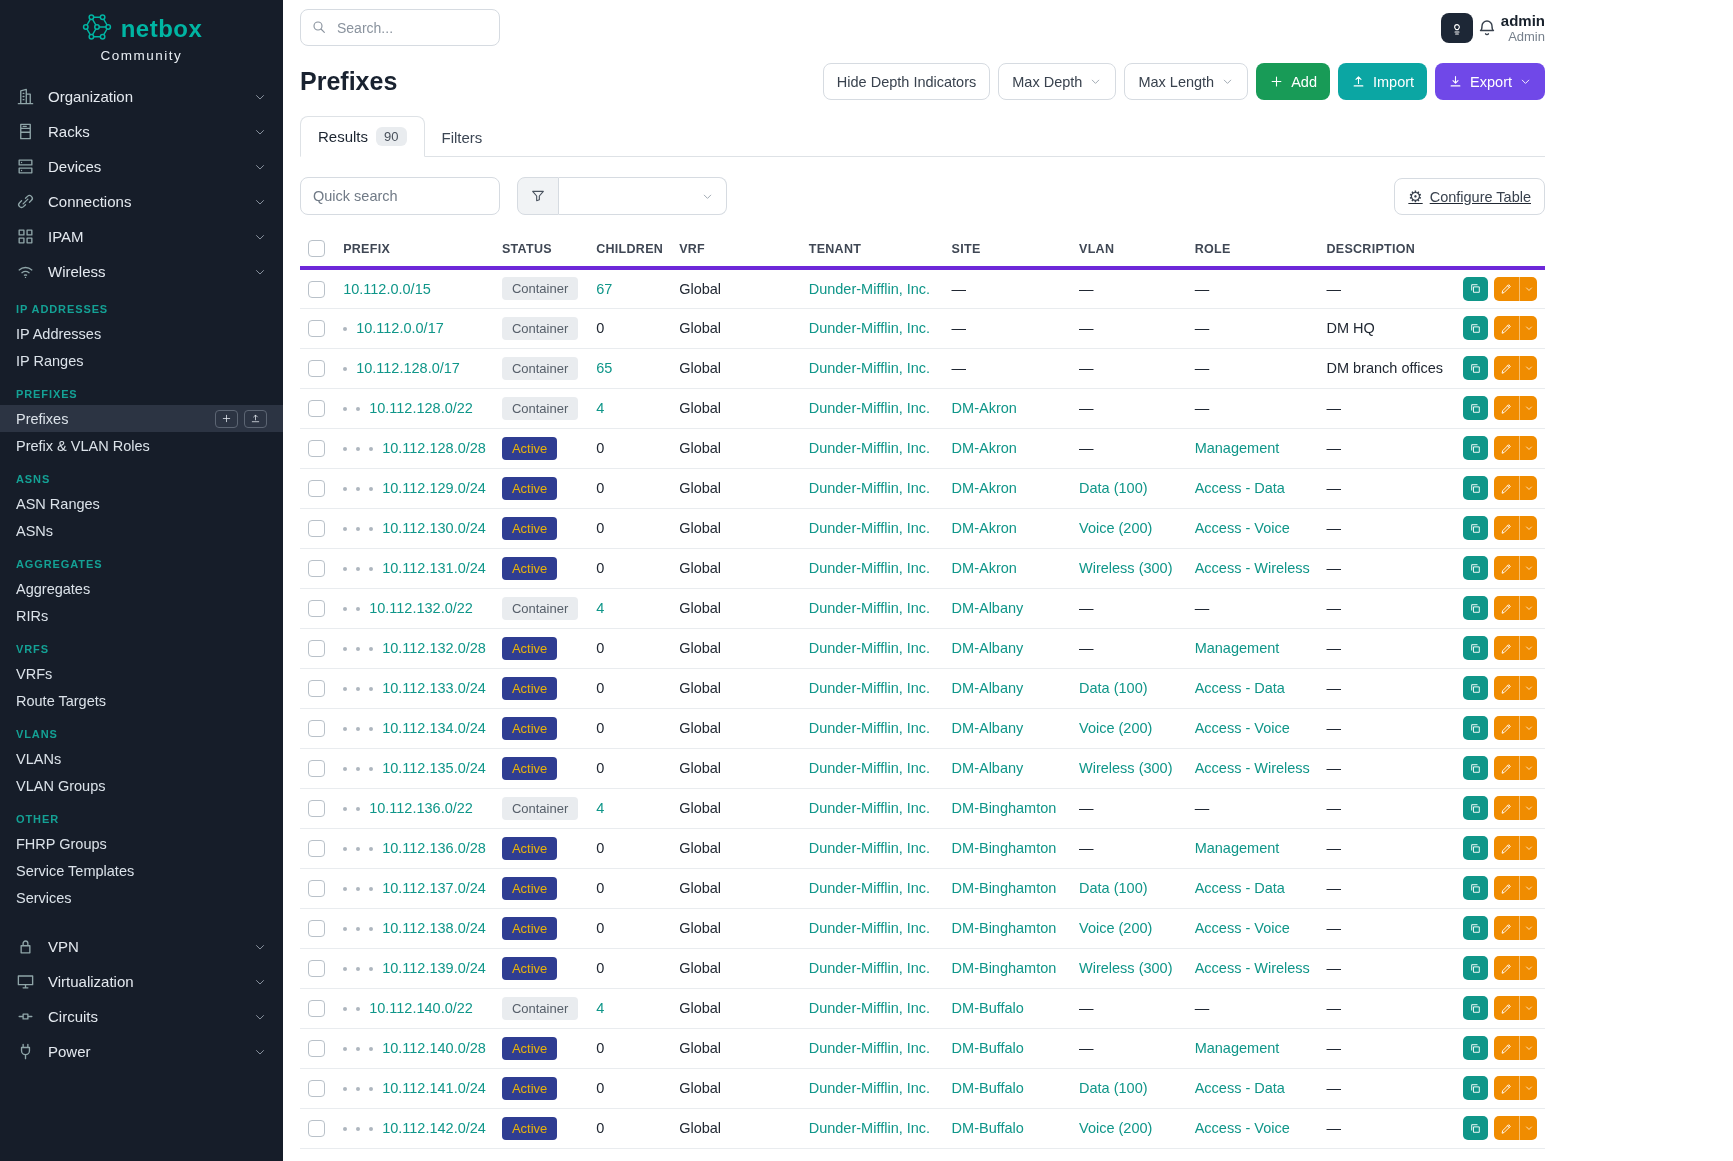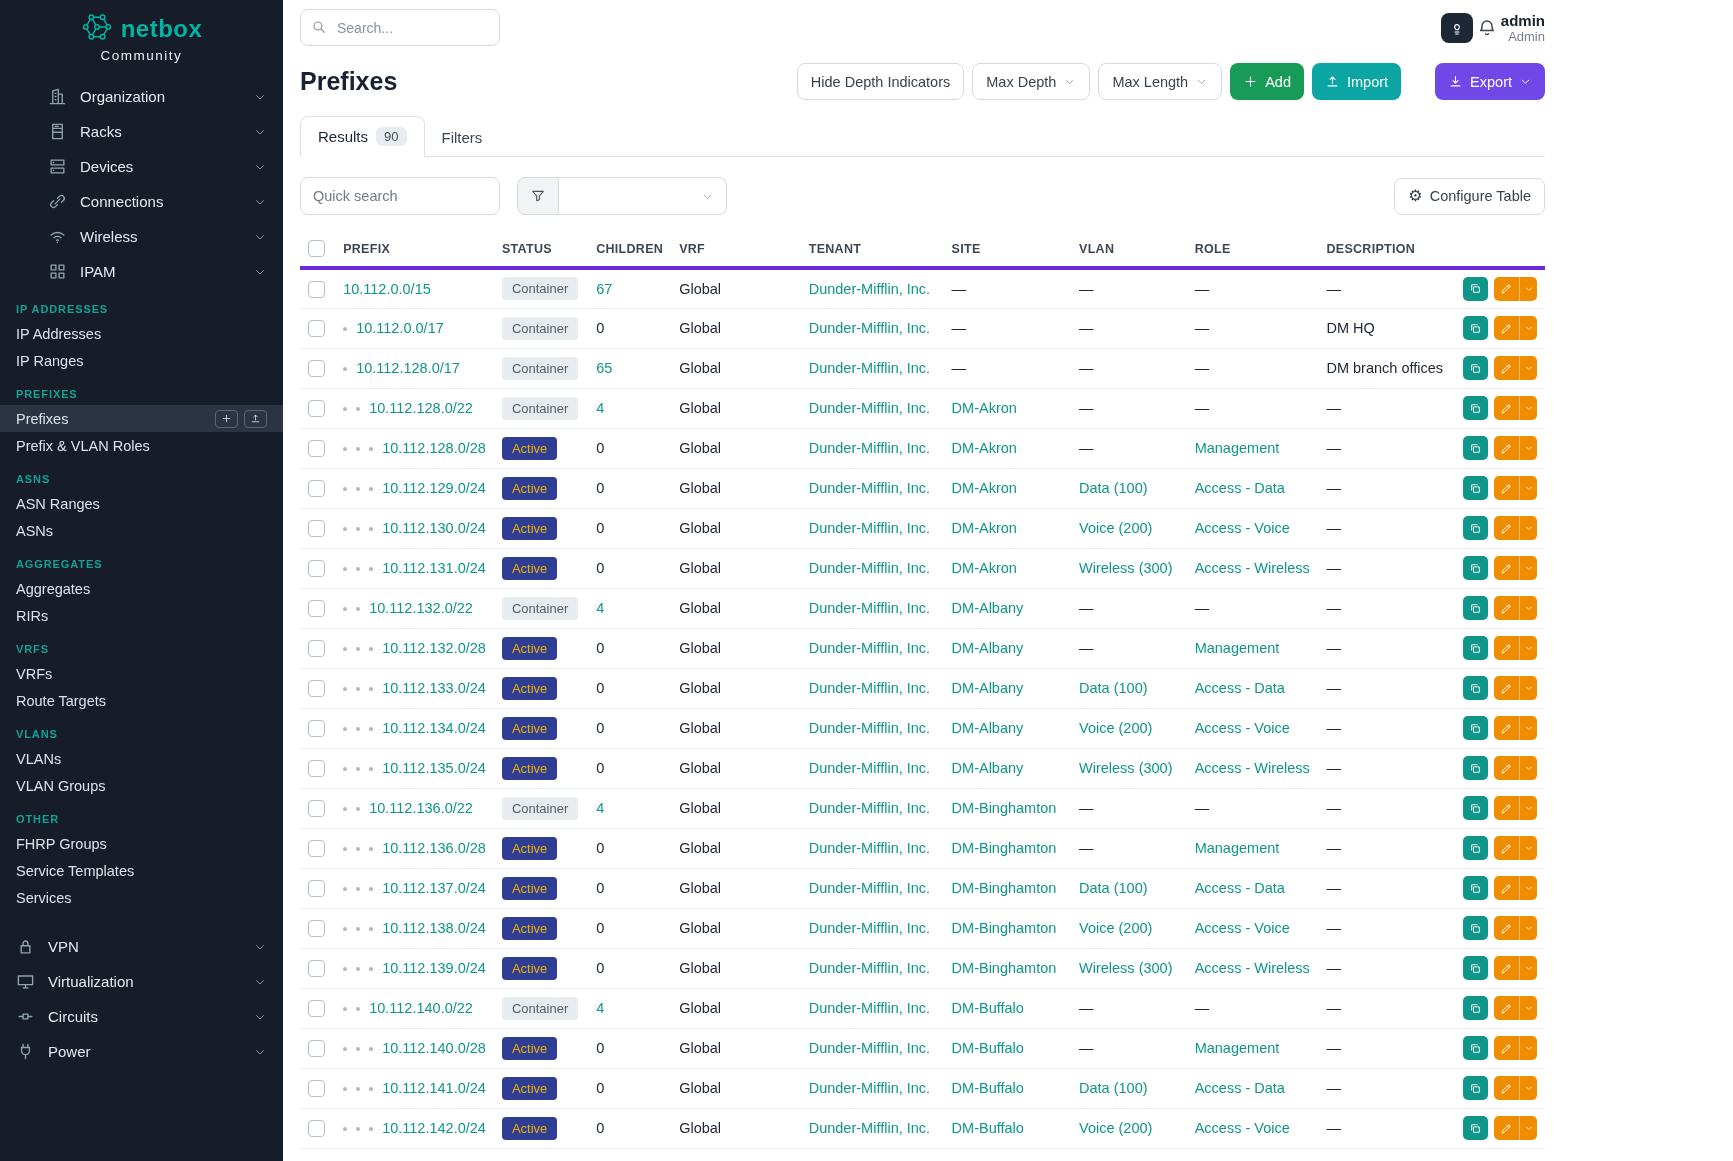--- a/index.html
+++ b/index.html
@@ -6,21 +6,21 @@
   html,body { width:1733px; height:1161px; }
   body { font-family:"Liberation Sans", sans-serif; background:#fff; overflow:hidden; color:#212833; }
   .app { display:flex; width:1733px; height:1161px; }
 
   
   .sidebar { width:283px; min-width:283px; background:#161d29; height:1161px; overflow:hidden; }
   .brand { padding:13px 0 4px; text-align:center; }
   .brand-row { display:flex; justify-content:center; align-items:center; gap:8px; }
   .brand-name { color:#00b5a3; font-size:24px; font-weight:bold; letter-spacing:.5px; }
   .brand-sub { color:#e8edf2; font-size:13.5px; margin-top:3px; letter-spacing:1.5px; }
-  .nav-top { margin-top:12px;margin-left:32px; }
+  .nav-top { margin-top:12px; }
   .nav-item { display:flex; align-items:center; height:35px; padding:0 16px; font-size:15px; color:#e4e9ef; cursor:pointer; }
   .nav-item .mi { width:19px; height:19px; margin-right:13px; color:#8fa5a8; }
   .nav-item .lbl { flex:1; }
   .nav-item .chev { width:14px; height:14px; color:#8a93a0; }
   .sec-header { margin:14px 0 5px; padding:0 16px; font-size:11px; font-weight:bold; letter-spacing:.9px; color:#14a195; text-transform:uppercase; }
   .sub-item { display:flex; align-items:center; height:27px; padding:0 16px; font-size:14.5px; color:#dbe2e9; cursor:pointer; }
   .sub-item .lbl { flex:1; }
   .sub-item.active { background:#2c3443; }
   .mini-btn { width:23px; height:18px; border:1px solid #5c6573; border-radius:4px; display:inline-flex; align-items:center; justify-content:center; color:#e4e9ef; margin-left:6px; }
   .mini-btn .ic { width:11px; height:11px; }
@@ -43,31 +43,31 @@
   .u-name { font-size:15px; font-weight:bold; color:#18212c; line-height:17px; }
   .u-role { font-size:13px; color:#76808c; line-height:15px; }
 
   .page-head { display:flex; justify-content:space-between; align-items:center; margin-top:8px; }
   h1 { font-size:25px; font-weight:bold; color:#192230; }
   .head-actions { display:flex; gap:8px; }
   .btn { height:37px; border-radius:8px; font-size:14.5px; display:inline-flex; align-items:center; gap:7px; padding:0 13px; border:none; cursor:pointer; font-family:"Liberation Sans",sans-serif; white-space:nowrap; }
   .btn-outline { background:#fff; border:1px solid #d6dbe1; color:#39424e; }
   .btn-green  { background:#189b57; color:#fff; }
   .btn-teal   { background:#0ba6a3; color:#fff; }
-  .btn-purple { background:#7048e8; color:#fff;margin-left:26px; }
+  .btn-purple { background:#7048e8; color:#fff; }
   .chev-s { width:13px; height:13px; color:#9aa3ad; }
   .chev-w { width:13px; height:13px; color:#fff; }
   .bi { width:15px; height:15px; }
 
   .tabs { margin-top:16px; border-bottom:1px solid #dee2e6; display:flex; align-items:flex-end; }
   .tab { padding:10px 17px; font-size:15px; color:#3c4654; cursor:pointer; }
   .tab.active { border:1px solid #dee2e6; border-bottom:1px solid #fff; border-radius:8px 8px 0 0; background:#fff; margin-bottom:-1px; display:flex; align-items:center; gap:8px; color:#1b2430; }
   .tab-badge { background:#e9ecef; color:#49515b; font-size:13px; border-radius:6px; padding:2px 8px; }
 
-  .table-controls { margin-top:20px; display:flex; align-items:center; }
+  .table-controls { margin-top:20px; display:flex; align-items:flex-end;text-decoration:underline; }
   .qs input { width:200px; height:38px; border:1px solid #d6dbe1; border-radius:8px; padding:0 12px; font-size:14.5px; color:#4a535f; outline:none; font-family:"Liberation Sans",sans-serif; }
   .qs input::placeholder { color:#707a86; }
   .filter-group { display:flex; margin-left:17px; }
   .filter-btn { width:42px; height:38px; background:#f1f3f5; border:1px solid #d6dbe1; border-radius:8px 0 0 8px; display:flex; align-items:center; justify-content:center; color:#49525e; cursor:pointer; }
   .filter-btn .ic { width:16px; height:16px; }
   .filter-select { width:168px; height:38px; border:1px solid #d6dbe1; border-left:none; border-radius:0 8px 8px 0; display:flex; align-items:center; justify-content:flex-end; padding:0 12px; color:#8a939e; cursor:pointer; background:#fff; }
   .cfg { margin-left:auto; }
   .gear-glyph { font-size:16px; line-height:1; }
 
   table { width:1245px; margin:16px 0 0 17px; border-collapse:collapse; }
@@ -166,37 +166,37 @@
           <span class="lbl">Connections</span>
           <span class="chev">
             <svg viewBox="0 0 24 24" fill="none" stroke="currentColor" stroke-width="1.7" stroke-linecap="round" stroke-linejoin="round">
               <path d="M6 9.5l6 6 6-6"></path>
             </svg>
           </span>
         </div>
         <div class="nav-item">
           <span class="mi ic">
             <svg viewBox="0 0 24 24" fill="none" stroke="currentColor" stroke-width="1.7" stroke-linecap="round" stroke-linejoin="round">
-              <path d="M4 10a12 12 0 0 1 16 0M7.5 13.5a7.5 7.5 0 0 1 9 0M10.7 16.7a3.5 3.5 0 0 1 2.6 0M12 19.5h.01"></path>
-            </svg>
-          </span>
-          <span class="lbl">Wireless</span>
+              <path d="M4 4h6v6H4zM14 4h6v6h-6zM4 14h6v6H4zM14 14h6v6h-6z"></path>
+            </svg>
+          </span>
+          <span class="lbl">IPAM</span>
           <span class="chev">
             <svg viewBox="0 0 24 24" fill="none" stroke="currentColor" stroke-width="1.7" stroke-linecap="round" stroke-linejoin="round">
               <path d="M6 9.5l6 6 6-6"></path>
             </svg>
           </span>
         </div>
         <div class="nav-item">
           <span class="mi ic">
             <svg viewBox="0 0 24 24" fill="none" stroke="currentColor" stroke-width="1.7" stroke-linecap="round" stroke-linejoin="round">
-              <path d="M4 4h6v6H4zM14 4h6v6h-6zM4 14h6v6H4zM14 14h6v6h-6z"></path>
-            </svg>
-          </span>
-          <span class="lbl">IPAM</span>
+              <path d="M4 10a12 12 0 0 1 16 0M7.5 13.5a7.5 7.5 0 0 1 9 0M10.7 16.7a3.5 3.5 0 0 1 2.6 0M12 19.5h.01"></path>
+            </svg>
+          </span>
+          <span class="lbl">Wireless</span>
           <span class="chev">
             <svg viewBox="0 0 24 24" fill="none" stroke="currentColor" stroke-width="1.7" stroke-linecap="round" stroke-linejoin="round">
               <path d="M6 9.5l6 6 6-6"></path>
             </svg>
           </span>
         </div>
       </nav>
     <div id="nav-sections">
         <div class="sec-header">IP Addresses</div>
         <div class="sub-item">

